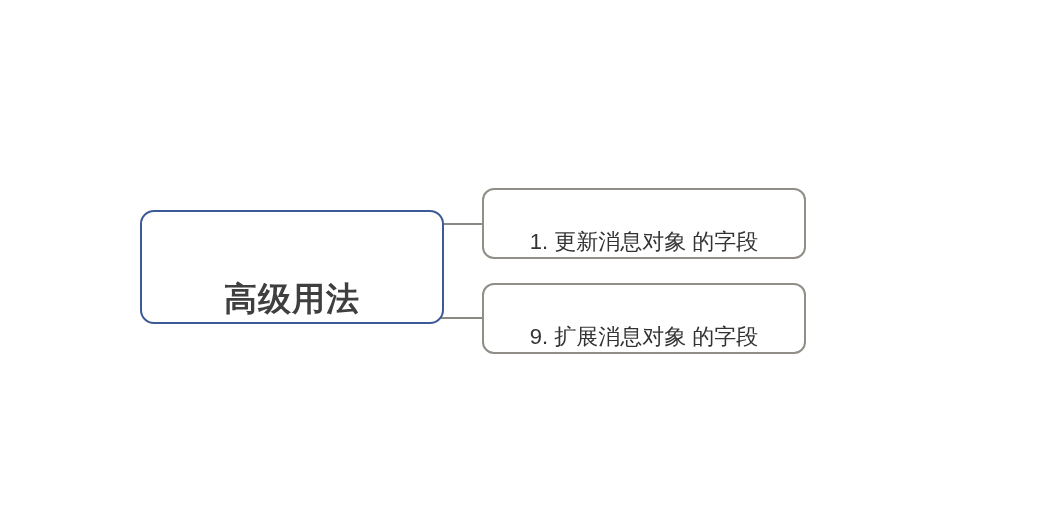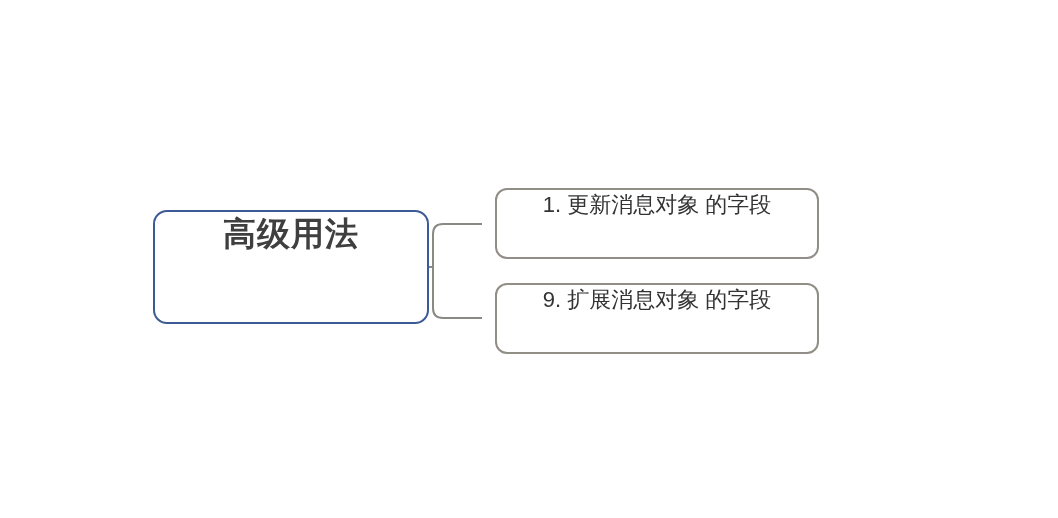--- a/index.html
+++ b/index.html
@@ -17,28 +17,27 @@
   .connectors {
     position: absolute;
     left: 0; top: 0;
     width: 1058px; height: 518px;
     pointer-events: none;
   }
   .node {
     position: absolute;
     background: #ffffff;
     display: flex;
-    align-items: flex-start;
+    align-items: flex-end;
     justify-content: center;
     text-align: center;
-    margin-left: 13px;
   }
   .node-root {
     left: 140px; top: 210px;
-    width: 276px; height: 114px;
+    width: 304px; height: 114px;
     border: 2px solid #3c5a96;
     border-radius: 14px;
   }
   .node-root .label {
     font-size: 33px;
     font-weight: bold;
     color: #3f3f3f;
     letter-spacing: 1px;
   }
   .node-child {

